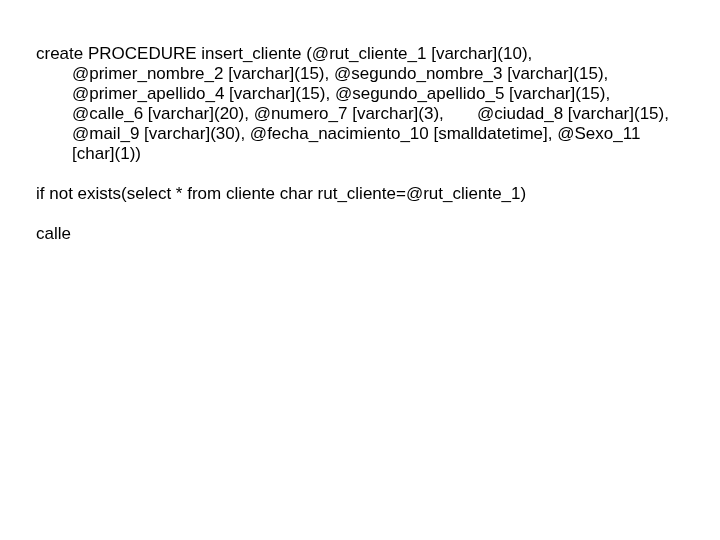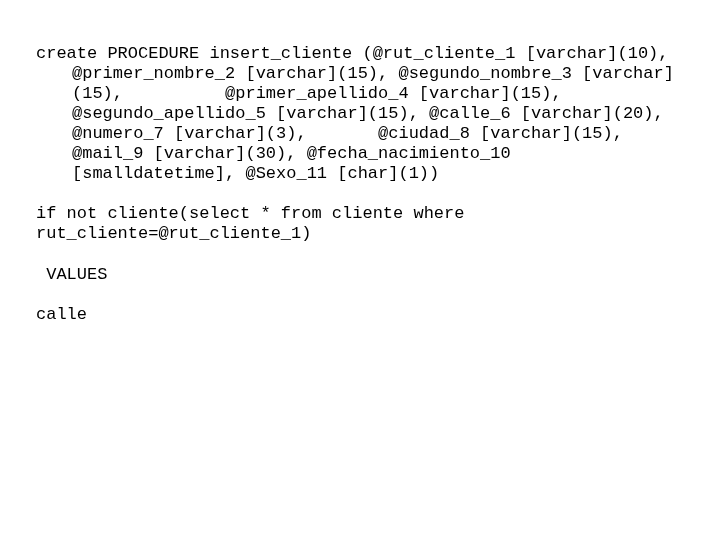--- a/index.html
+++ b/index.html
@@ -16,29 +16,27 @@
   .code-block {
     padding: 24px 36px 0 36px;
     white-space: pre-wrap;
     word-wrap: break-word;
   }
   .line {
     display: block;
     text-indent: -36px;
     padding-left: 36px;
     margin: 0;
-    font-family: Liberation Mono, monospace;
   }
   .line.noindent {
     text-indent: 0;
     padding-left: 0;
   }
 </style>
 </head>
 <body>
 
 <div class="code-block">
 <span class="line">create PROCEDURE insert_cliente (@rut_cliente_1 [varchar](10), @primer_nombre_2 [varchar](15), @segundo_nombre_3 [varchar](15),          @primer_apellido_4 [varchar](15), @segundo_apellido_5 [varchar](15), @calle_6 [varchar](20), @numero_7 [varchar](3),       @ciudad_8 [varchar](15), @mail_9 [varchar](30), @fecha_nacimiento_10 [smalldatetime], @Sexo_11 [char](1))</span>
-<span class="line noindent">if not cliente(select * from cliente where rut_cliente=@rut_cliente_1)</span>
-<span class="line noindent"> VALUES</span>
+<span class="line noindent">if not exists(select * from cliente char rut_cliente=@rut_cliente_1)</span>
 <span class="line noindent">calle</span>
 
 </div>
 
 </body></html>

